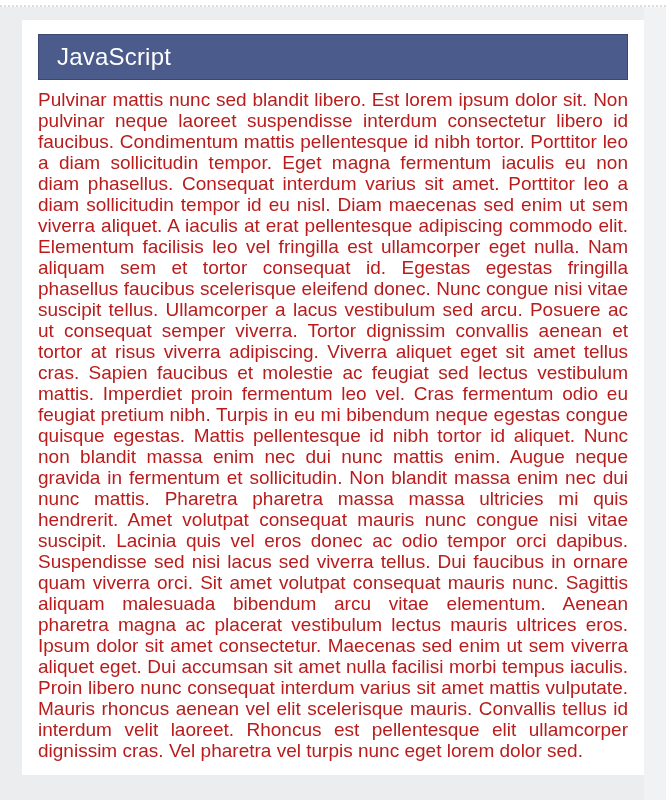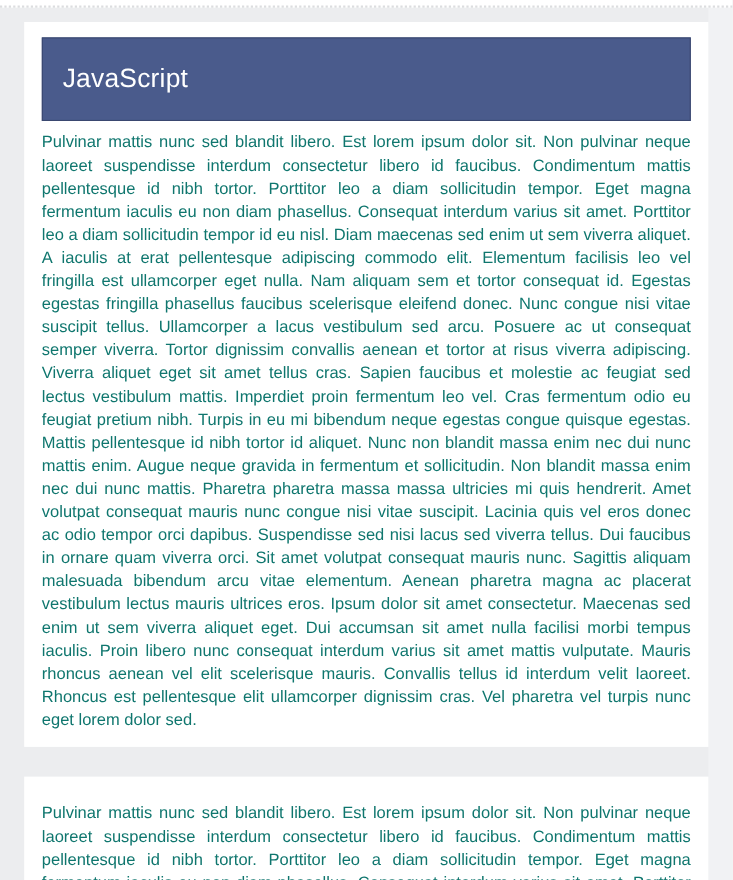--- a/index.html
+++ b/index.html
@@ -29,37 +29,37 @@
   }
   .card {
     width: 622px;
     margin-left: 22px;
     background: #ffffff;
     padding: 14px 16px 14px 16px;
   }
   .card-1 { margin-top: 13px; }
   .card-2 { margin-top: 27px; }
   .card-header {
-    height: 76px;
+    height: 46px;
     background: #4a5b8c;
     border: 1px solid #3a4870;
     display: flex;
     align-items: center;
     padding-left: 18px;
   }
   .card-title {
     color: #ffffff;
     font-size: 24px;
     font-weight: 400;
     letter-spacing: 0.2px;
   }
   .card-body {
     margin-top: 9px;
-    color: #0f766e;
-    font-size: 15px;
+    color: #b91c1c;
+    font-size: 19px;
     line-height: 21px;
     text-align: justify;
   }
 </style>
 </head>
 <body>
 
 <div class="top-bar"></div>
 <div class="right-gutter"></div>
 

